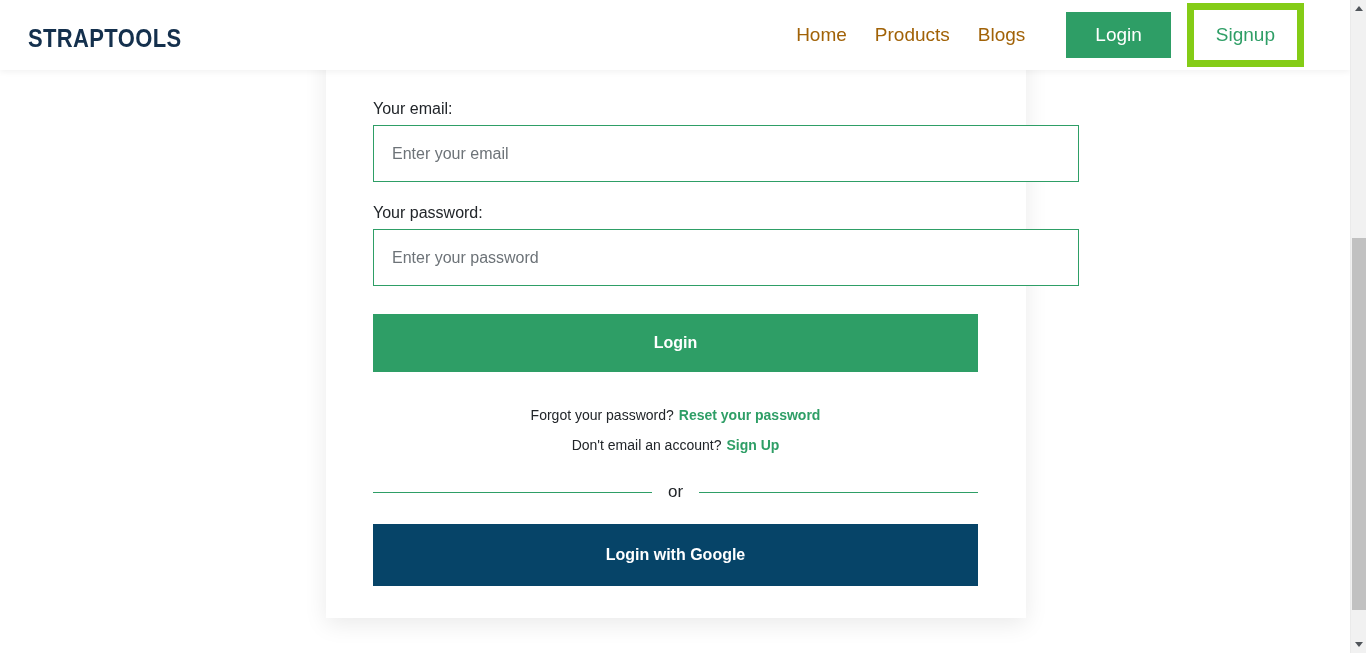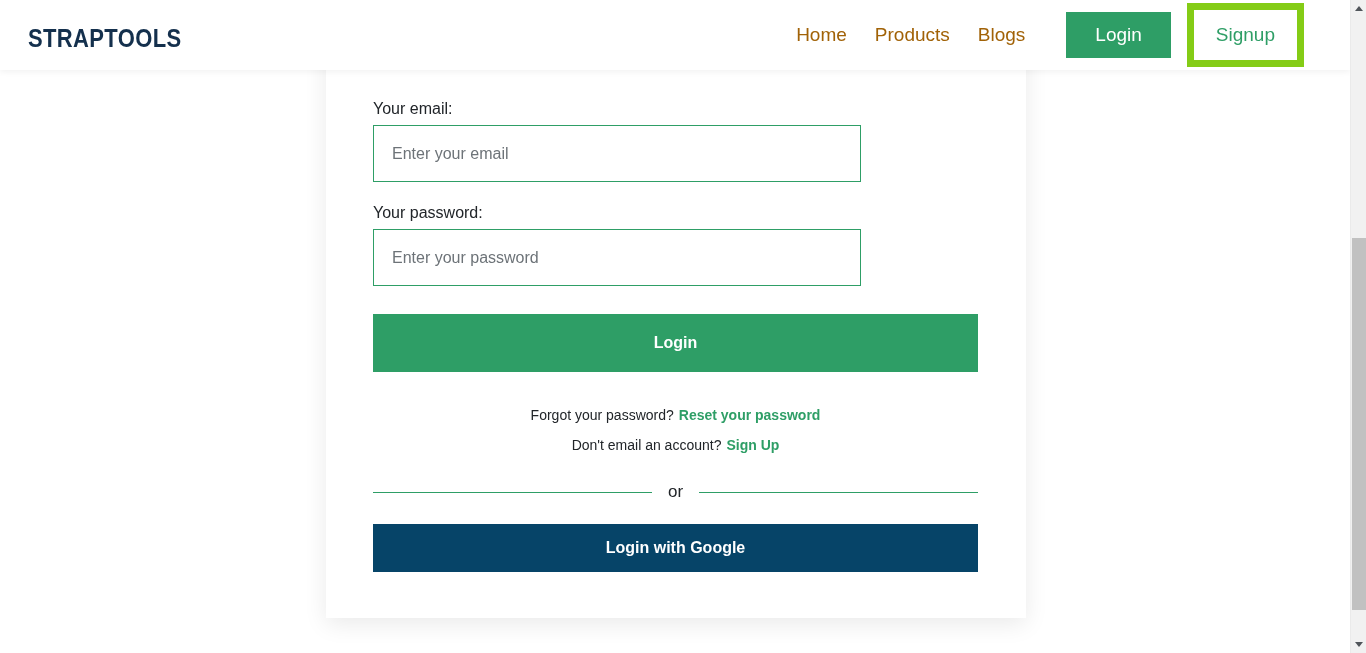--- a/index.html
+++ b/index.html
@@ -151,21 +151,21 @@
     width: 605px;
   }
 
   .field-label {
     font-size: 16px;
     color: #212529;
     margin-bottom: 7px;
     display: block;
   }
   .text-input {
-    width: 488px;
+    width: 706px;
     height: 57px;
     border: 1px solid #2e9e66;
     background: #ffffff;
     font-size: 16px;
     color: #212529;
     padding: 0 18px;
     outline: none;
     border-radius: 0;
     font-family: "Liberation Sans", sans-serif;
   }
@@ -216,21 +216,21 @@
     background: #2e9e66;
   }
   .or-divider .or-text {
     font-size: 17px;
     color: #212529;
     padding: 0 16px;
   }
 
   .btn-google {
     width: 605px;
-    height: 48px;
+    height: 62px;
     margin-top: 22px;
     background: #064468;
     color: #ffffff;
     border: none;
     font-size: 16px;
     font-weight: bold;
     cursor: pointer;
     border-radius: 0;
     font-family: "Liberation Sans", sans-serif;
   }

